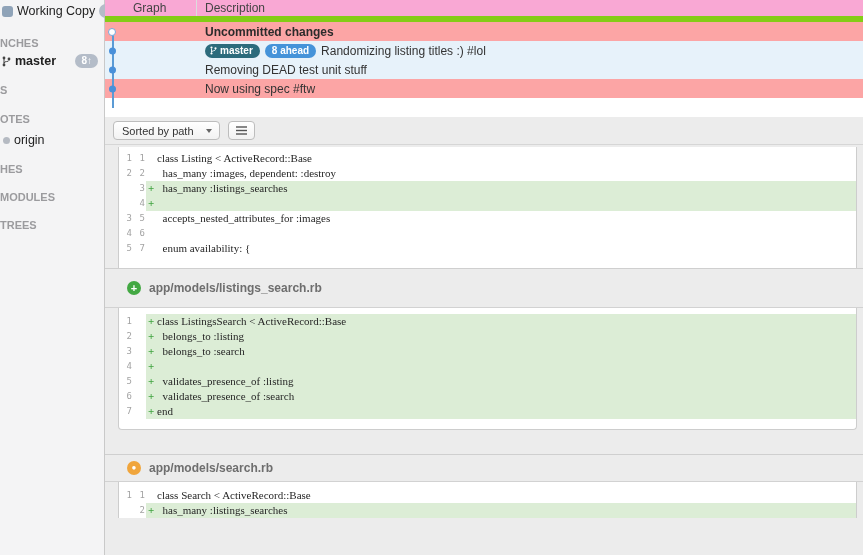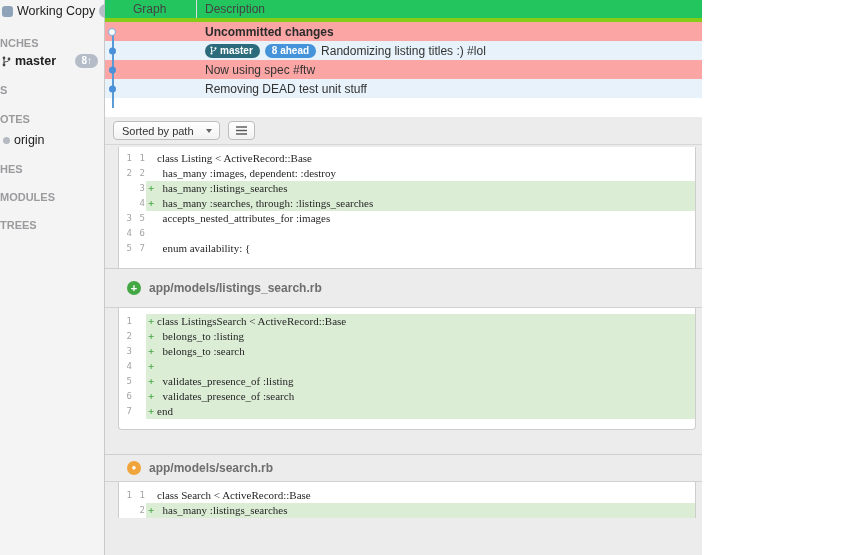--- a/index.html
+++ b/index.html
@@ -1,18 +1,18 @@
 <!DOCTYPE html>
 <html style="--accent-blue: #4a90d9; --stripe-blue: #e7f2fa; --add-green-bg: #dcedd6; --sign-green: #3fa33f; --branch-badge: #2c6b7c; --ahead-badge: #4593d9; --added-icon: #43a843; --modified-icon: #f0a53c;"><head>
 <meta charset="utf-8">
 <style>
   * { box-sizing: border-box; }
   html,body { margin:0; padding:0; }
   body { font-family:"Liberation Sans", sans-serif; background:#fff; }
-  .app { position:relative; width:702px; height:555px; overflow:hidden; display:flex; background:#fff; }
+  .app { position:relative; width:863px; height:555px; overflow:hidden; display:flex; background:#fff; }
 
   
   .sidebar { position:relative; flex:0 0 105px; width:105px; background:#f4f4f5; border-right:1px solid #c9c9c9; }
   .sb-row { position:absolute; left:0; right:0; display:flex; align-items:center; gap:4px; height:20px; }
   .sb-wc { top:1px; padding-left:2px; }
   .wc-icon { width:11px; height:11px; border-radius:3px; background:#8fa3b8; flex:0 0 11px; }
   .sb-label { font-size:12.5px; color:#222; white-space:nowrap; }
   .sb-badge { margin-left:auto; margin-right:6px; background:#b4bcc8; color:#fff; font-size:10px; font-weight:700; padding:1px 6px; border-radius:9px; line-height:12px; }
   .sb-group { position:absolute; left:0; font-size:11px; font-weight:600; color:#9b9b9e; white-space:nowrap; }
   .g-branches { top:37px; } .g-tags { top:84px; } .g-remotes { top:113px; }
@@ -21,21 +21,21 @@
   .sb-master .sb-label { font-weight:700; }
   .branch-glyph { flex:0 0 9px; }
   .sb-origin { top:130px; padding-left:3px; }
   .origin-dot { width:7px; height:7px; border-radius:50%; background:#b5bac2; flex:0 0 7px; }
 
   
   .main { position:relative; flex:1; min-width:0; display:flex; flex-direction:column; }
 
   
   .commit-table { background:#fff; flex:0 0 117px; }
-  .ct-header { height:22px; display:flex; align-items:stretch; border-bottom:4px solid #84cc16; font-size:12px; color:#444; background:#22c55e; }
+  .ct-header { height:22px; display:flex; align-items:stretch; border-bottom:6px solid #84cc16; font-size:12px; color:#444; background:#f9a8d4; }
   .col-graph { width:92px; flex:0 0 92px; display:flex; align-items:center; padding-left:28px; border-right:1px solid #dcdcdc; }
   .col-desc { display:flex; align-items:center; padding-left:8px; }
   .ct-rows { position:relative; }
   .graph-line { position:absolute; left:7px; top:9px; width:1.5px; height:77px; background:#5b9bd5; }
   .ct-row { height:19px; display:flex; align-items:center; font-size:12px; color:#333; background:#fca5a5; }
   .ct-row.stripe { background:var(--stripe-blue,#e7f2fa); }
   .row-graph { width:92px; flex:0 0 92px; position:relative; height:100%; }
   .dot { position:absolute; left:4px; top:50%; transform:translateY(-50%); width:7px; height:7px; border-radius:50%; background:var(--accent-blue,#4a90d9); }
   .dot.hollow { width:8px; height:8px; left:3px; background:#fff; border:1.5px solid #76a9dc; }
   .row-desc { display:flex; align-items:center; gap:5px; padding-left:8px; min-width:0; white-space:nowrap; }
@@ -130,34 +130,34 @@
                   <circle cx="1.5" cy="7.5" r="1.1" fill="#fff"></circle>
                   <circle cx="5.5" cy="2.3" r="1.1" fill="#fff"></circle>
                   <path d="M1.5 2.5 V6.7 M1.5 6 C1.5 4.4 5.5 5.2 5.5 3.4" stroke="#fff" stroke-width="0.9" fill="none"></path>
                 </svg>
               <span>master</span>
             </span>
             <span class="badge-ahead">8 ahead</span>
             <span>Randomizing listing titles :) #lol</span>
           </div>
         </div>
+        <div class="ct-row stripe">
+          <div class="row-graph">
+              <span class="dot"></span>
+            </div>
+          <div class="row-desc">
+              <span>Removing DEAD test unit stuff</span>
+            </div>
+        </div>
         <div class="ct-row">
           <div class="row-graph">
               <span class="dot"></span>
             </div>
           <div class="row-desc">
               <span>Now using spec #ftw</span>
-            </div>
-        </div>
-        <div class="ct-row stripe">
-          <div class="row-graph">
-              <span class="dot"></span>
-            </div>
-          <div class="row-desc">
-              <span>Removing DEAD test unit stuff</span>
             </div>
         </div>
       </div>
     </div>
 
     <div class="toolbar">
       <button class="sort-btn">
         <span>Sorted by path</span>
         <span class="chev"></span>
       </button>
@@ -197,21 +197,20 @@
             <span class="lbody">
               <span class="sign">+</span>
               <span class="code">  has_many :listings_searches</span>
             </span>
           </div>
         <div class="line add">
             <span class="ln"></span>
             <span class="ln">4</span>
             <span class="lbody">
               <span class="sign">+</span>
-              <span class="code">  has_many :searches, through: :listings_searches</span>
             </span>
           </div>
         <div class="line">
             <span class="ln">3</span>
             <span class="ln">5</span>
             <span class="lbody">
               <span class="sign"></span>
               <span class="code">  accepts_nested_attributes_for :images</span>
             </span>
           </div>

